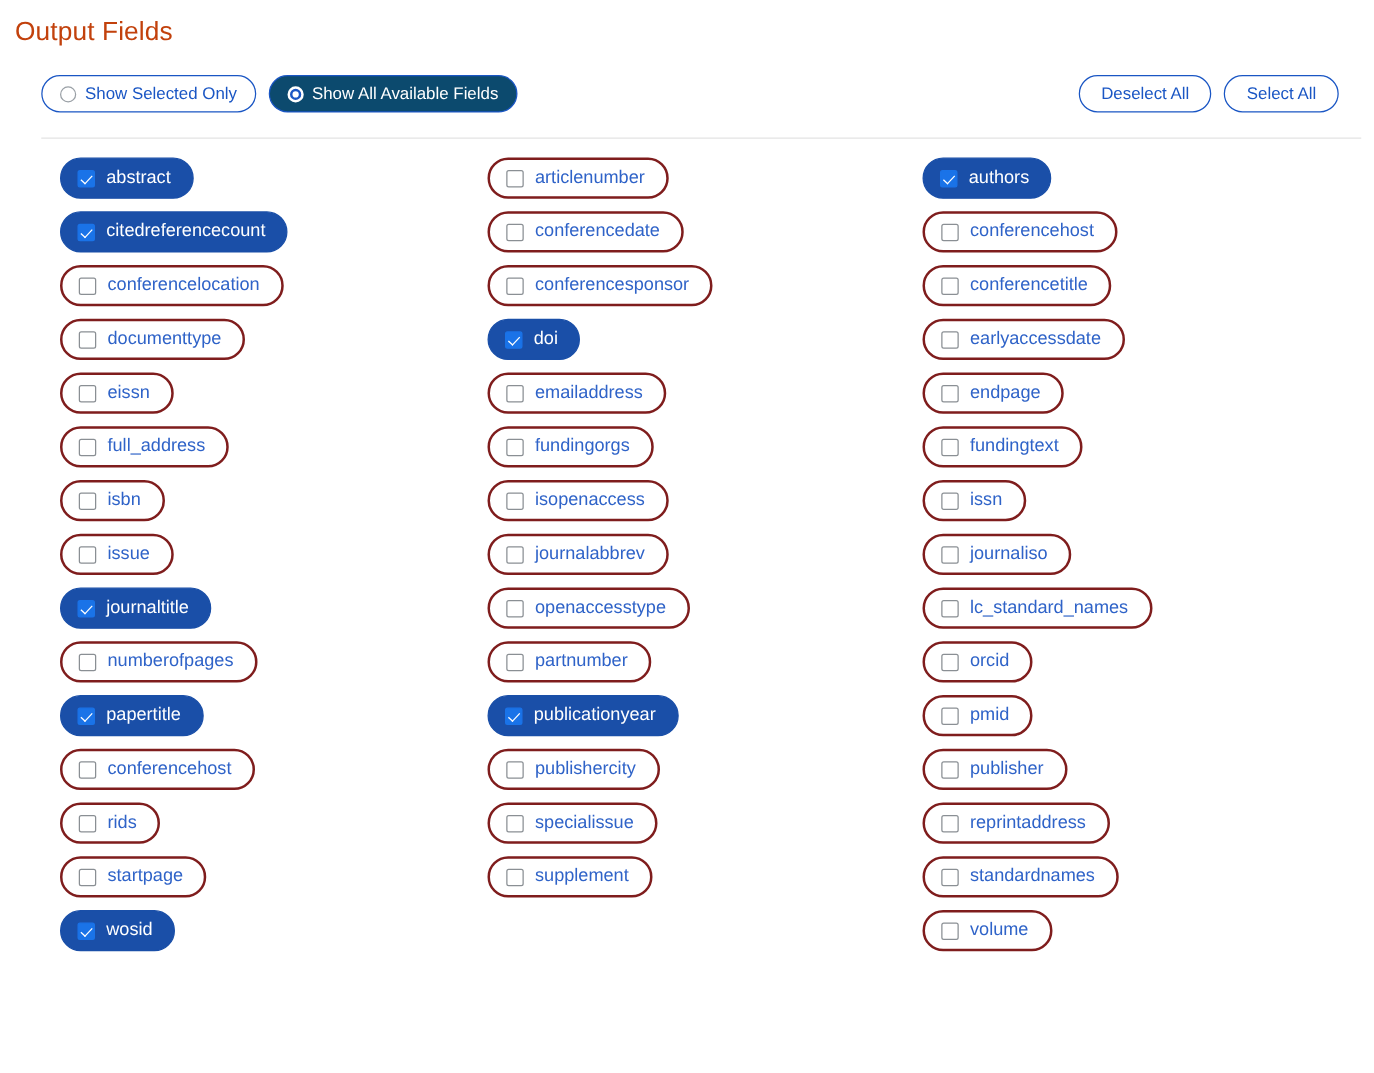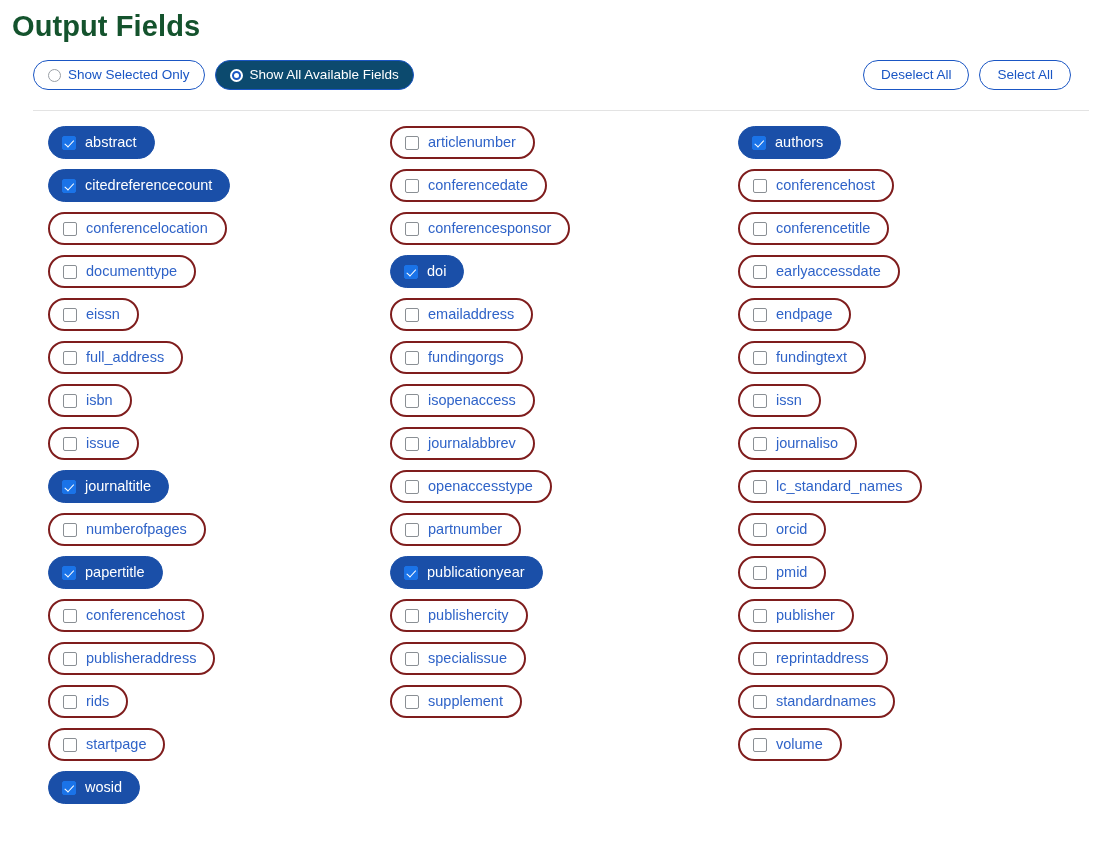--- a/index.html
+++ b/index.html
@@ -21,23 +21,23 @@
     width: 1099px;
     height: 858px;
     box-sizing: border-box;
   }
 
   
   .page-title {
     position: absolute;
     left: 12px;
     top: 12px;
-    font-size: 29px;
-    font-weight: 700;
-    color: #14532d;
+    font-size: 21px;
+    font-weight: 400;
+    color: #c2410c;
     letter-spacing: 0.1px;
     line-height: 28px;
   }
 
   
   .toolbar {
     position: absolute;
     left: 0;
     top: 60px;
     width: 1099px;
@@ -293,24 +293,20 @@
         <div class="chip on">
           <span class="box"></span>
           <span class="chip-label">papertitle</span>
         </div>
         <div class="chip off">
           <span class="box"></span>
           <span class="chip-label">conferencehost</span>
         </div>
         <div class="chip off">
           <span class="box"></span>
-          <span class="chip-label">publisheraddress</span>
-        </div>
-        <div class="chip off">
-          <span class="box"></span>
           <span class="chip-label">rids</span>
         </div>
         <div class="chip off">
           <span class="box"></span>
           <span class="chip-label">startpage</span>
         </div>
         <div class="chip on">
           <span class="box"></span>
           <span class="chip-label">wosid</span>
         </div>

